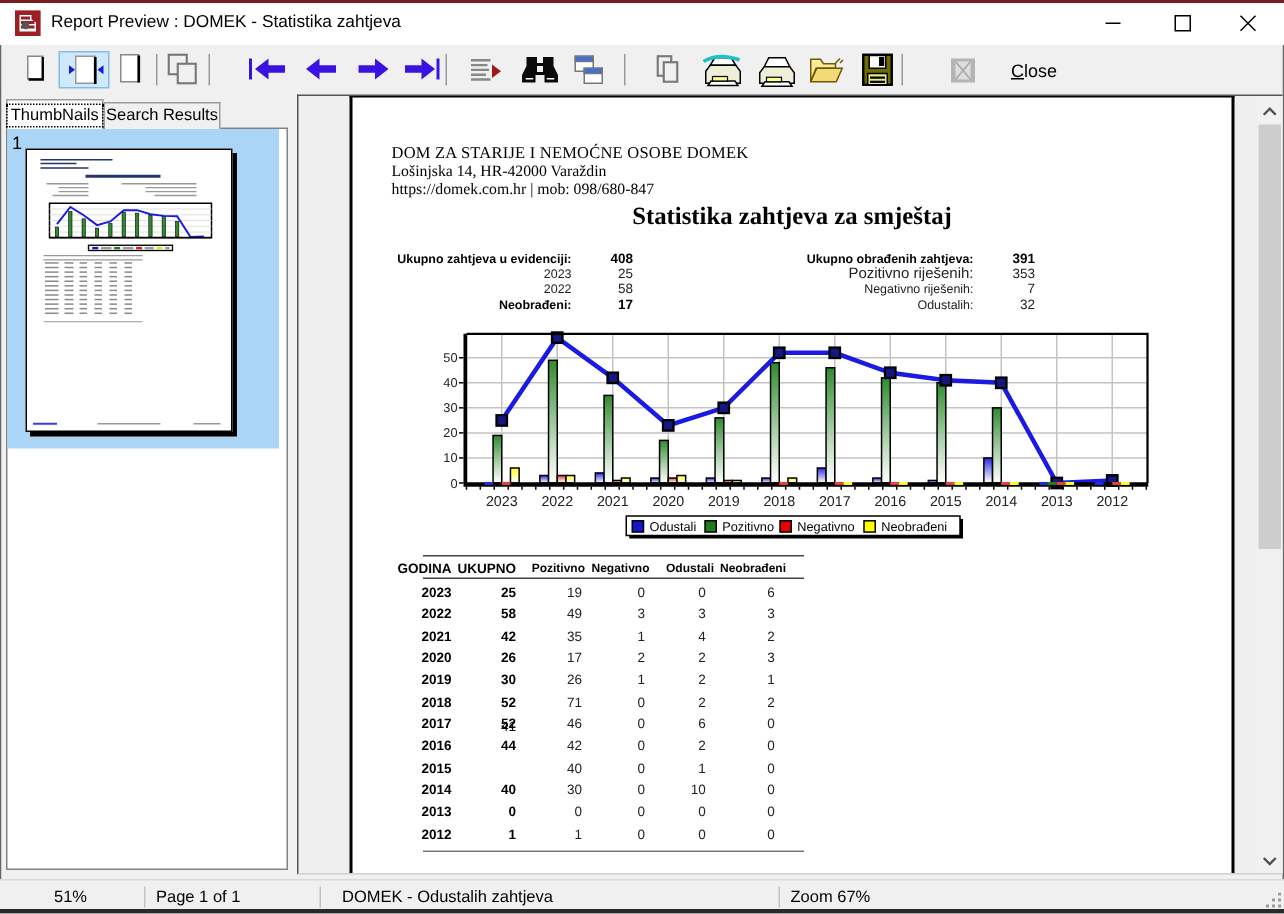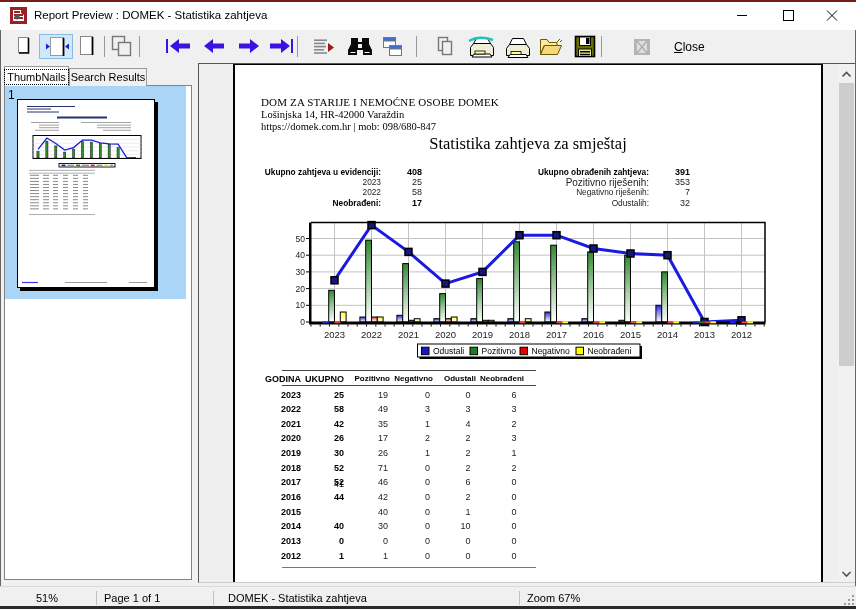--- a/index.html
+++ b/index.html
@@ -298,21 +298,21 @@
 <path d="M48 183.5 h42" stroke="#999" stroke-width="1"></path>
 <path d="M112 183.5 h18" stroke="#999" stroke-width="1"></path>
 </svg>
 
 <div id="preview"></div>
 <div id="page"></div>
 
 <div class="abs ser" style="left:261px;top:96px;font-size:11px;letter-spacing:0.15px">DOM ZA STARIJE I NEMOĆNE OSOBE DOMEK</div>
 <div class="abs ser" style="left:261px;top:109px;font-size:10.5px">Lošinjska 14, HR-42000 Varaždin</div>
 <div class="abs ser" style="left:261px;top:121px;font-size:10.5px">https://domek.com.hr | mob: 098/680-847</div>
-<div class="abs ser" style="left:235px;top:134px;width:586px;text-align:center;font-size:16.5px;font-weight:normal">Statistika zahtjeva za smještaj</div>
+<div class="abs ser" style="left:235px;top:134px;width:586px;text-align:center;font-size:16.5px;font-weight:bold">Statistika zahtjeva za smještaj</div>
 
 <div class="abs r" style="left:231px;top:167px;width:150px;font-size:8.3px;font-weight:bold">Ukupno zahtjeva u evidenciji:</div>
 <div class="abs r" style="left:372px;top:167px;width:50px;font-size:9px;font-weight:bold">408</div>
 <div class="abs r" style="left:231px;top:177px;width:150px;font-size:8.3px;color:#222">2023</div>
 <div class="abs r" style="left:372px;top:177px;width:50px;font-size:9px;color:#222">25</div>
 <div class="abs r" style="left:231px;top:187px;width:150px;font-size:8.3px;color:#222">2022</div>
 <div class="abs r" style="left:372px;top:187px;width:50px;font-size:9px;color:#222">58</div>
 <div class="abs r" style="left:231px;top:198px;width:150px;font-size:8.3px;font-weight:bold">Neobrađeni:</div>
 <div class="abs r" style="left:372px;top:198px;width:50px;font-size:9px;font-weight:bold">17</div>
 <div class="abs r" style="left:499px;top:167px;width:150px;font-size:8.3px;font-weight:bold">Ukupno obrađenih zahtjeva:</div>
@@ -595,21 +595,21 @@
 <div class="abs r" style="left:456.5px;top:550.6px;width:60px;font-size:9px;color:#222">0</div>
 <div id="vsb"></div>
 <div id="vsbthumb"></div>
 <svg class="abs" style="left:838px;top:64px" width="17" height="520" viewBox="0 0 17 520">
 <path d="M4.5 12.5 L8.5 8.5 L12.5 12.5" fill="none" stroke="#505050" stroke-width="1.6"></path>
 <path d="M4.5 508 L8.5 512 L12.5 508" fill="none" stroke="#505050" stroke-width="1.6"></path>
 </svg>
 <div id="statusbar"></div>
 <div class="abs" style="left:36px;top:592px;font-size:11px">51%</div>
 <div class="abs" style="left:104px;top:592px;font-size:11px">Page 1 of 1</div>
-<div class="abs" style="left:228px;top:592px;font-size:11px">DOMEK - Statistika zahtjeva</div>
+<div class="abs" style="left:228px;top:592px;font-size:11px">DOMEK - Odustalih zahtjeva</div>
 <div class="abs" style="left:527px;top:592px;font-size:11px">Zoom 67%</div>
 <div class="ssep" style="left:96px"></div>
 <div class="ssep" style="left:213px"></div>
 <div class="ssep" style="left:519px"></div>
 <svg class="abs" style="left:844px;top:595px" width="12" height="12" viewBox="0 0 12 12" fill="#9a9a9a">
 <rect x="8" y="0" width="2" height="2"></rect>
     <rect x="8" y="4" width="2" height="2"></rect>
     <rect x="8" y="8" width="2" height="2"></rect>
 <rect x="4" y="4" width="2" height="2"></rect>
     <rect x="4" y="8" width="2" height="2"></rect>

